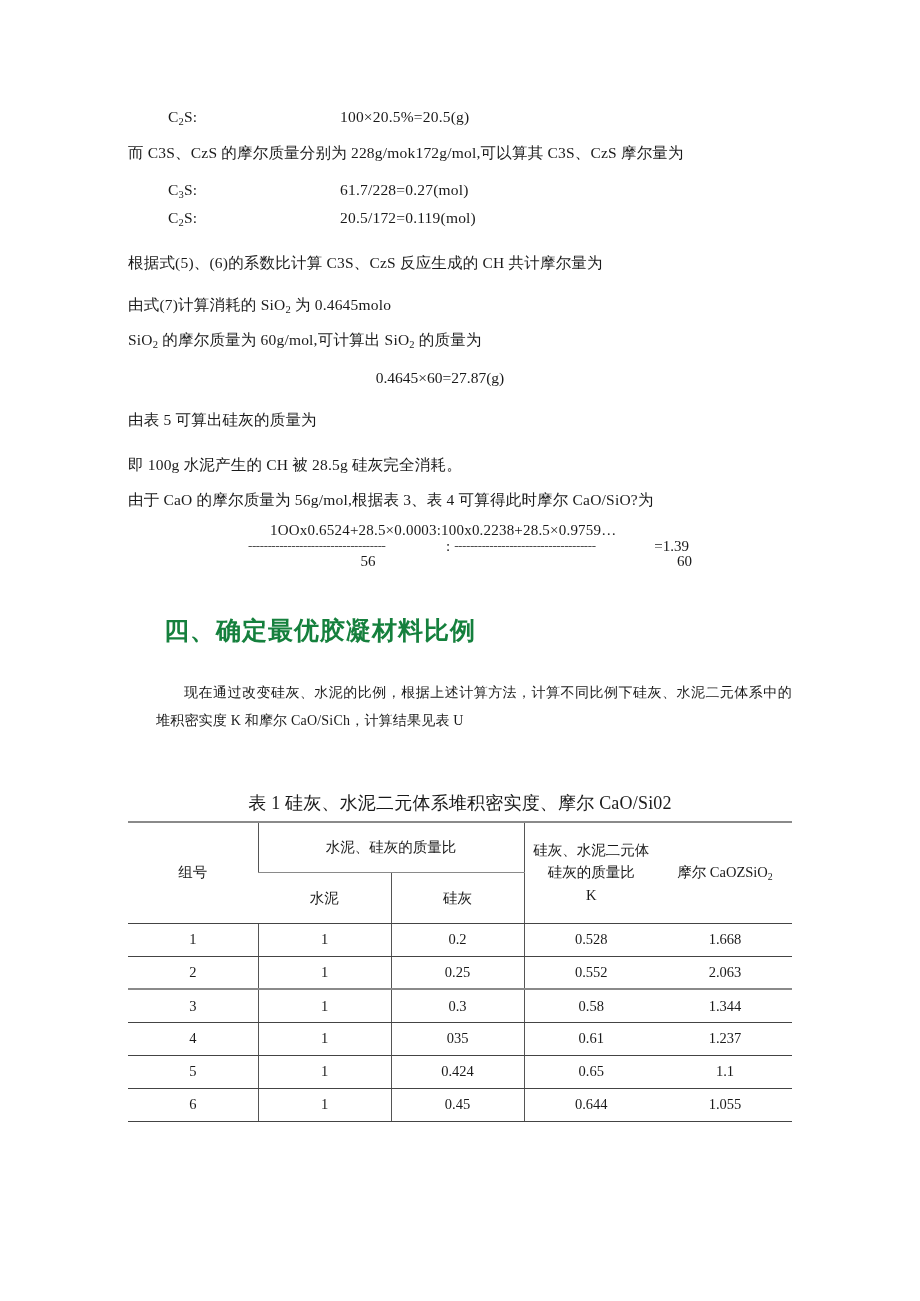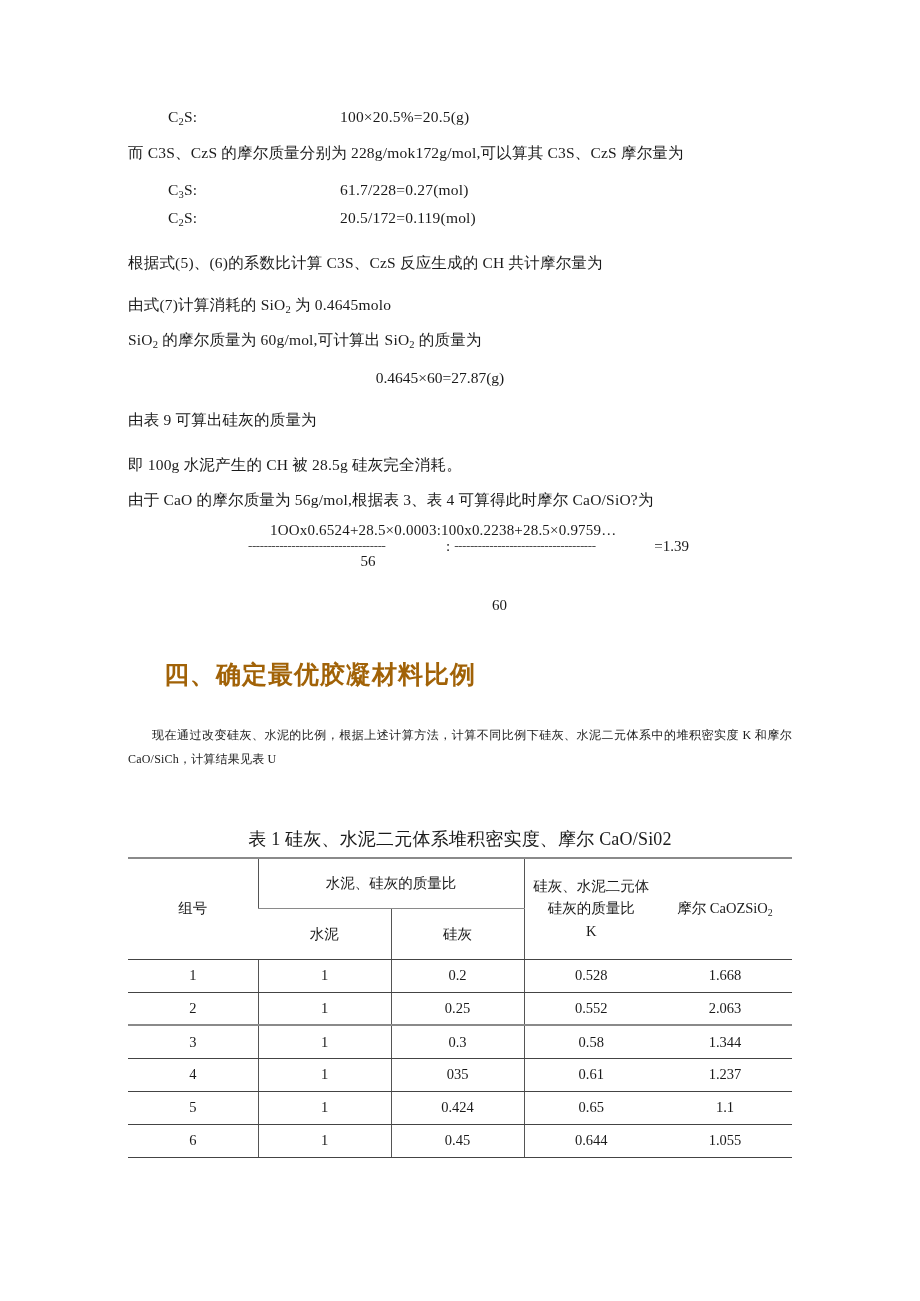--- a/index.html
+++ b/index.html
@@ -28,24 +28,25 @@
   }
 
   
   .line {
     font-size: 15.5px;
     line-height: 1.45;
     letter-spacing: 0.2px;
     white-space: nowrap;
   }
   .para {
-    font-size: 12px;
+    font-size: 14px;
     line-height: 1.95;
     letter-spacing: 0.2px;
     text-align: justify;
+    margin-left: 28px;
   }
   .label-line {
     display: flex;
     margin-top: 10px;
     margin-bottom: 10px;
   }
   .label-line .lbl {
     width: 212px;
     flex: 0 0 212px;
     padding-left: 40px;
@@ -102,32 +103,32 @@
   }
   .rule-a { width: 196px; overflow: hidden; display: inline-block; }
   .rule-b { width: 200px; overflow: hidden; display: inline-block; }
   .sep { padding: 0 4px 0 2px; }
   .formula-den {
     display: flex;
     white-space: nowrap;
     margin-top: -2px;
   }
   .den-a { width: 196px; text-align: center; display: inline-block; padding-left: 22px;}
-  .den-b { width: 200px; text-align: left; display: inline-block; padding-left: 26px; margin-top: 44px;}
+  .den-b { width: 200px; text-align: right; display: inline-block; padding-left: 26px;}
 
   
   .section-heading {
     font-family: "DejaVu Sans", "Liberation Sans", sans-serif;
     font-weight: bold;
     font-size: 25px;
     letter-spacing: 1px;
     margin-top: 44px;
     margin-bottom: 32px;
     padding-left: 36px;
-    color: #a16207;
+    color: #15803d;
   }
 
   .intro-para {
     text-indent: 2em;
     margin-top: 0;
     margin-bottom: 0;
     line-height: 2.0;
   }
 
   
@@ -206,21 +207,21 @@
     <div class="line" style="margin-top:20px;">
       由式(7)计算消耗的 SiO<sub>2</sub> 为 0.4645molo
     </div>
 
     <div class="line" style="margin-top:12px;">
       SiO<sub>2</sub> 的摩尔质量为 60g/mol,可计算出 SiO<sub>2</sub> 的质量为
     </div>
 
     <div class="centered-eq" style="margin-top:18px;">0.4645×60=27.87(g)</div>
 
-    <div class="line" style="margin-top:22px;">由表 9 可算出硅灰的质量为</div>
+    <div class="line" style="margin-top:22px;">由表 5 可算出硅灰的质量为</div>
 
 
     <div class="line" style="margin-top:22px;">即 100g 水泥产生的 CH 被 28.5g 硅灰完全消耗。</div>
 
     <div class="line" style="margin-top:13px;">由于 CaO 的摩尔质量为 56g/mol,根据表 3、表 4 可算得此时摩尔 CaO/SiO?为</div>
 
     <div class="formula-block">
       <div class="formula-num"><span>1OOx0.6524+28.5×0.0003:</span><span>100x0.2238+28.5×0.9759…</span></div>
       <div class="formula-mid">
         <span class="rule rule-a">-----------------------------------</span>

